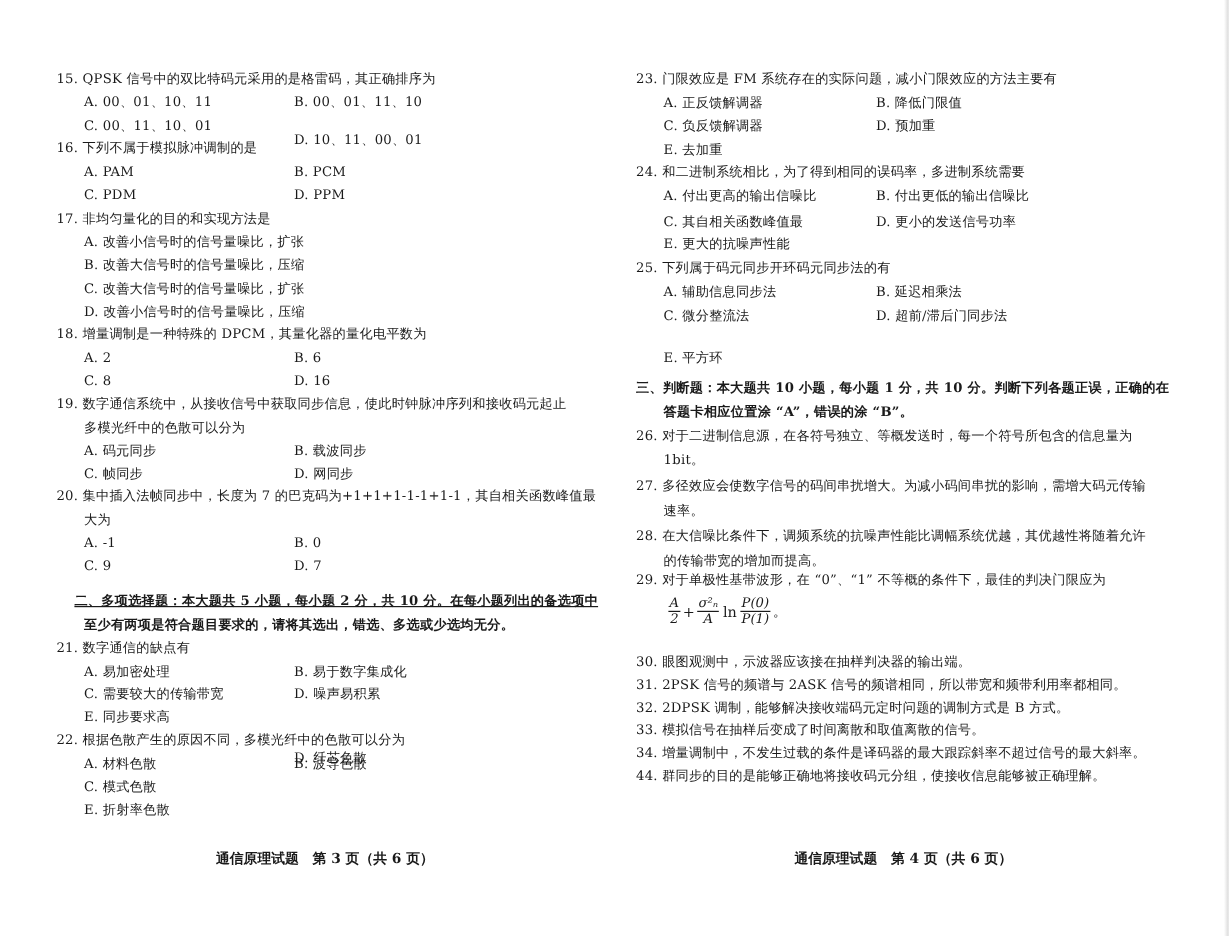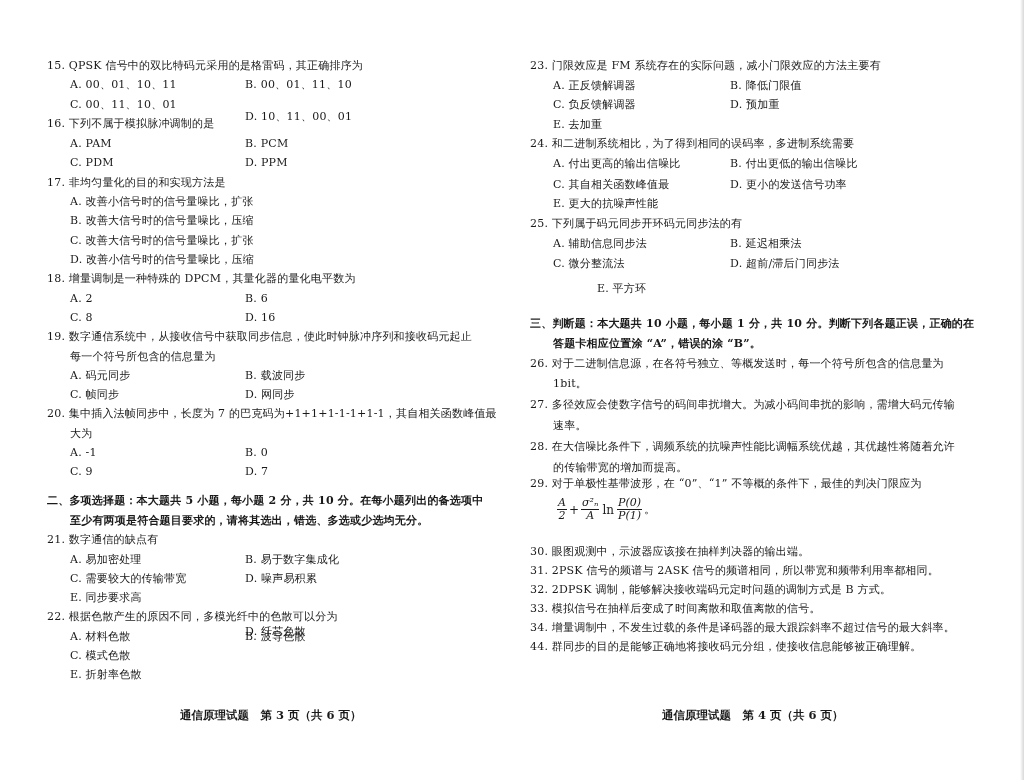--- a/index.html
+++ b/index.html
@@ -36,32 +36,32 @@
     <div class="line" style="left: 70px; top: 195px;">A. 改善小信号时的信号量噪比，扩张</div>
     <div class="line" style="left: 70px; top: 214px;">B. 改善大信号时的信号量噪比，压缩</div>
     <div class="line" style="left: 70px; top: 234px;">C. 改善大信号时的信号量噪比，扩张</div>
     <div class="line" style="left: 70px; top: 253px;">D. 改善小信号时的信号量噪比，压缩</div>
     <div class="line" style="left: 47px; top: 272px;">18.  增量调制是一种特殊的 DPCM，其量化器的量化电平数为</div>
     <div class="line" style="left: 70px; top: 292px;">A. 2</div>
     <div class="line" style="left: 245px; top: 292px;">B. 6</div>
     <div class="line" style="left: 70px; top: 311px;">C. 8</div>
     <div class="line" style="left: 245px; top: 311px;">D. 16</div>
     <div class="line" style="left: 47px; top: 330px;">19.  数字通信系统中，从接收信号中获取同步信息，使此时钟脉冲序列和接收码元起止</div>
-    <div class="line" style="left: 70px; top: 350px;">每一个符号所包含的信息量为</div>
+    <div class="line" style="left: 70px; top: 350px;">多模光纤中的色散可以分为</div>
     <div class="line" style="left: 70px; top: 369px;">A. 码元同步</div>
     <div class="line" style="left: 245px; top: 369px;">B. 载波同步</div>
     <div class="line" style="left: 70px; top: 388px;">C. 帧同步</div>
     <div class="line" style="left: 245px; top: 388px;">D. 网同步</div>
     <div class="line" style="left: 47px; top: 407px;">20.  集中插入法帧同步中，长度为 7 的巴克码为+1+1+1-1-1+1-1，其自相关函数峰值最</div>
     <div class="line" style="left: 70px; top: 427px;">大为</div>
     <div class="line" style="left: 70px; top: 446px;">A. -1</div>
     <div class="line" style="left: 245px; top: 446px;">B. 0</div>
     <div class="line" style="left: 70px; top: 465px;">C. 9</div>
     <div class="line" style="left: 245px; top: 465px;">D. 7</div>
-    <div class="line bold" style="left: 47px; top: 494px;">二、多项选择题：本大题共 5 小题，每小题 2 分，共 10 分。在每小题列出的备选项中</div>
+    <div class="line bold" style="left: 62px; top: 494px; text-decoration: underline;">二、多项选择题：本大题共 5 小题，每小题 2 分，共 10 分。在每小题列出的备选项中</div>
     <div class="line bold" style="left: 70px; top: 514px;">至少有两项是符合题目要求的，请将其选出，错选、多选或少选均无分。</div>
     <div class="line" style="left: 47px; top: 533px;">21.  数字通信的缺点有</div>
     <div class="line" style="left: 70px; top: 553px;">A. 易加密处理</div>
     <div class="line" style="left: 245px; top: 553px;">B. 易于数字集成化</div>
     <div class="line" style="left: 70px; top: 572px;">C. 需要较大的传输带宽</div>
     <div class="line" style="left: 245px; top: 572px;">D. 噪声易积累</div>
     <div class="line" style="left: 70px; top: 591px;">E. 同步要求高</div>
     <div class="line" style="left: 47px; top: 610px;">22.  根据色散产生的原因不同，多模光纤中的色散可以分为</div>
     <div class="line" style="left: 70px; top: 630px;">A. 材料色散</div>
     <div class="line" style="left: 245px; top: 630px;">B. 波导色散</div>
@@ -98,21 +98,21 @@
     <div class="line" style="left: 41px; top: 157px;">A. 付出更高的输出信噪比</div>
     <div class="line" style="left: 218px; top: 157px;">B. 付出更低的输出信噪比</div>
     <div class="line" style="left: 41px; top: 178px;">C. 其自相关函数峰值最</div>
     <div class="line" style="left: 218px; top: 178px;">D. 更小的发送信号功率</div>
     <div class="line" style="left: 41px; top: 197px;">E. 更大的抗噪声性能</div>
     <div class="line" style="left: 18px; top: 217px;">25.  下列属于码元同步开环码元同步法的有</div>
     <div class="line" style="left: 41px; top: 237px;">A. 辅助信息同步法</div>
     <div class="line" style="left: 218px; top: 237px;">B. 延迟相乘法</div>
     <div class="line" style="left: 41px; top: 257px;">C. 微分整流法</div>
     <div class="line" style="left: 218px; top: 257px;">D. 超前/滞后门同步法</div>
-    <div class="line" style="left: 41px; top: 282px; margin-left: 44px;">E. 平方环</div>
+    <div class="line" style="left: 41px; top: 292px;">E. 平方环</div>
     <div class="line bold" style="left: 18px; top: 317px;">三、判断题：本大题共 10 小题，每小题 1 分，共 10 分。判断下列各题正误，正确的在</div>
     <div class="line bold" style="left: 41px; top: 337px;">答题卡相应位置涂 “A”，错误的涂 “B”。</div>
     <div class="line" style="left: 18px; top: 357px;">26.  对于二进制信息源，在各符号独立、等概发送时，每一个符号所包含的信息量为</div>
     <div class="line" style="left: 41px; top: 377px;">1bit。</div>
     <div class="line" style="left: 18px; top: 398px;">27.  多径效应会使数字信号的码间串扰增大。为减小码间串扰的影响，需增大码元传输</div>
     <div class="line" style="left: 41px; top: 419px;">速率。</div>
     <div class="line" style="left: 18px; top: 440px;">28.  在大信噪比条件下，调频系统的抗噪声性能比调幅系统优越，其优越性将随着允许</div>
     <div class="line" style="left: 41px; top: 461px;">的传输带宽的增加而提高。</div>
     <div class="line" style="left: 18px; top: 477px;">29.  对于单极性基带波形，在 “0”、“1” 不等概的条件下，最佳的判决门限应为</div>
     <div class="line" style="left: 18px; top: 545px;">30.  眼图观测中，示波器应该接在抽样判决器的输出端。</div>

